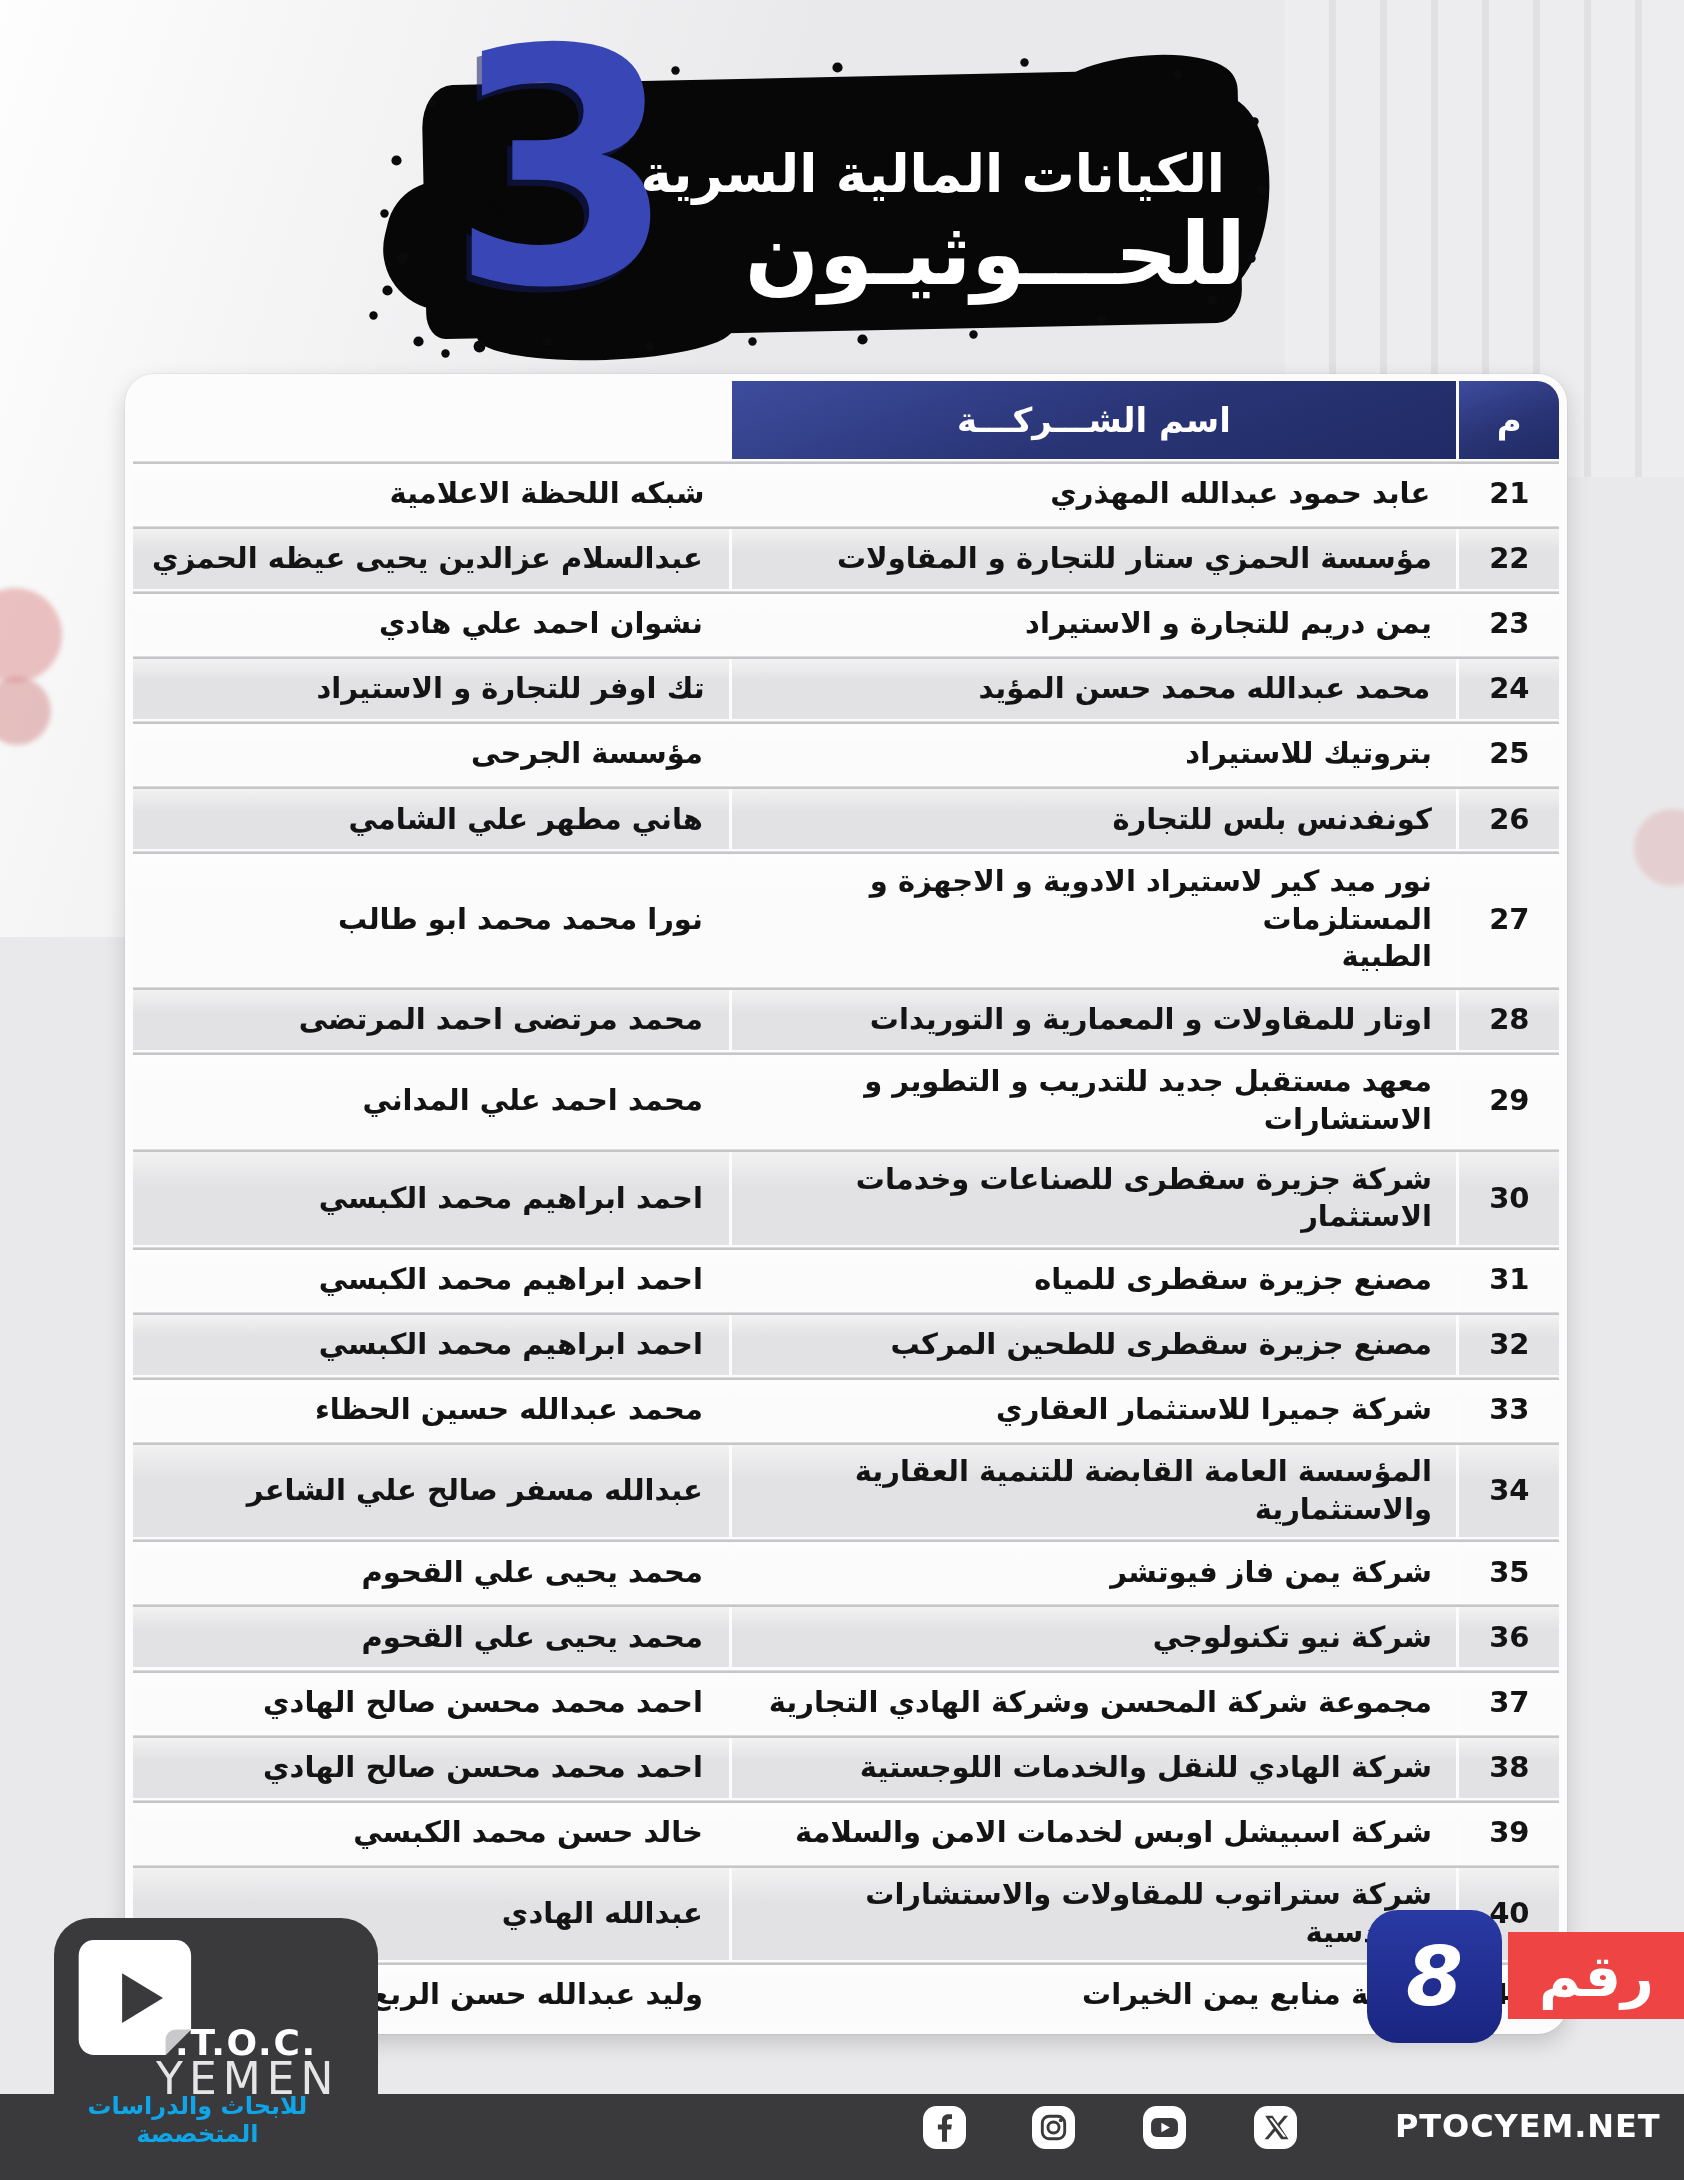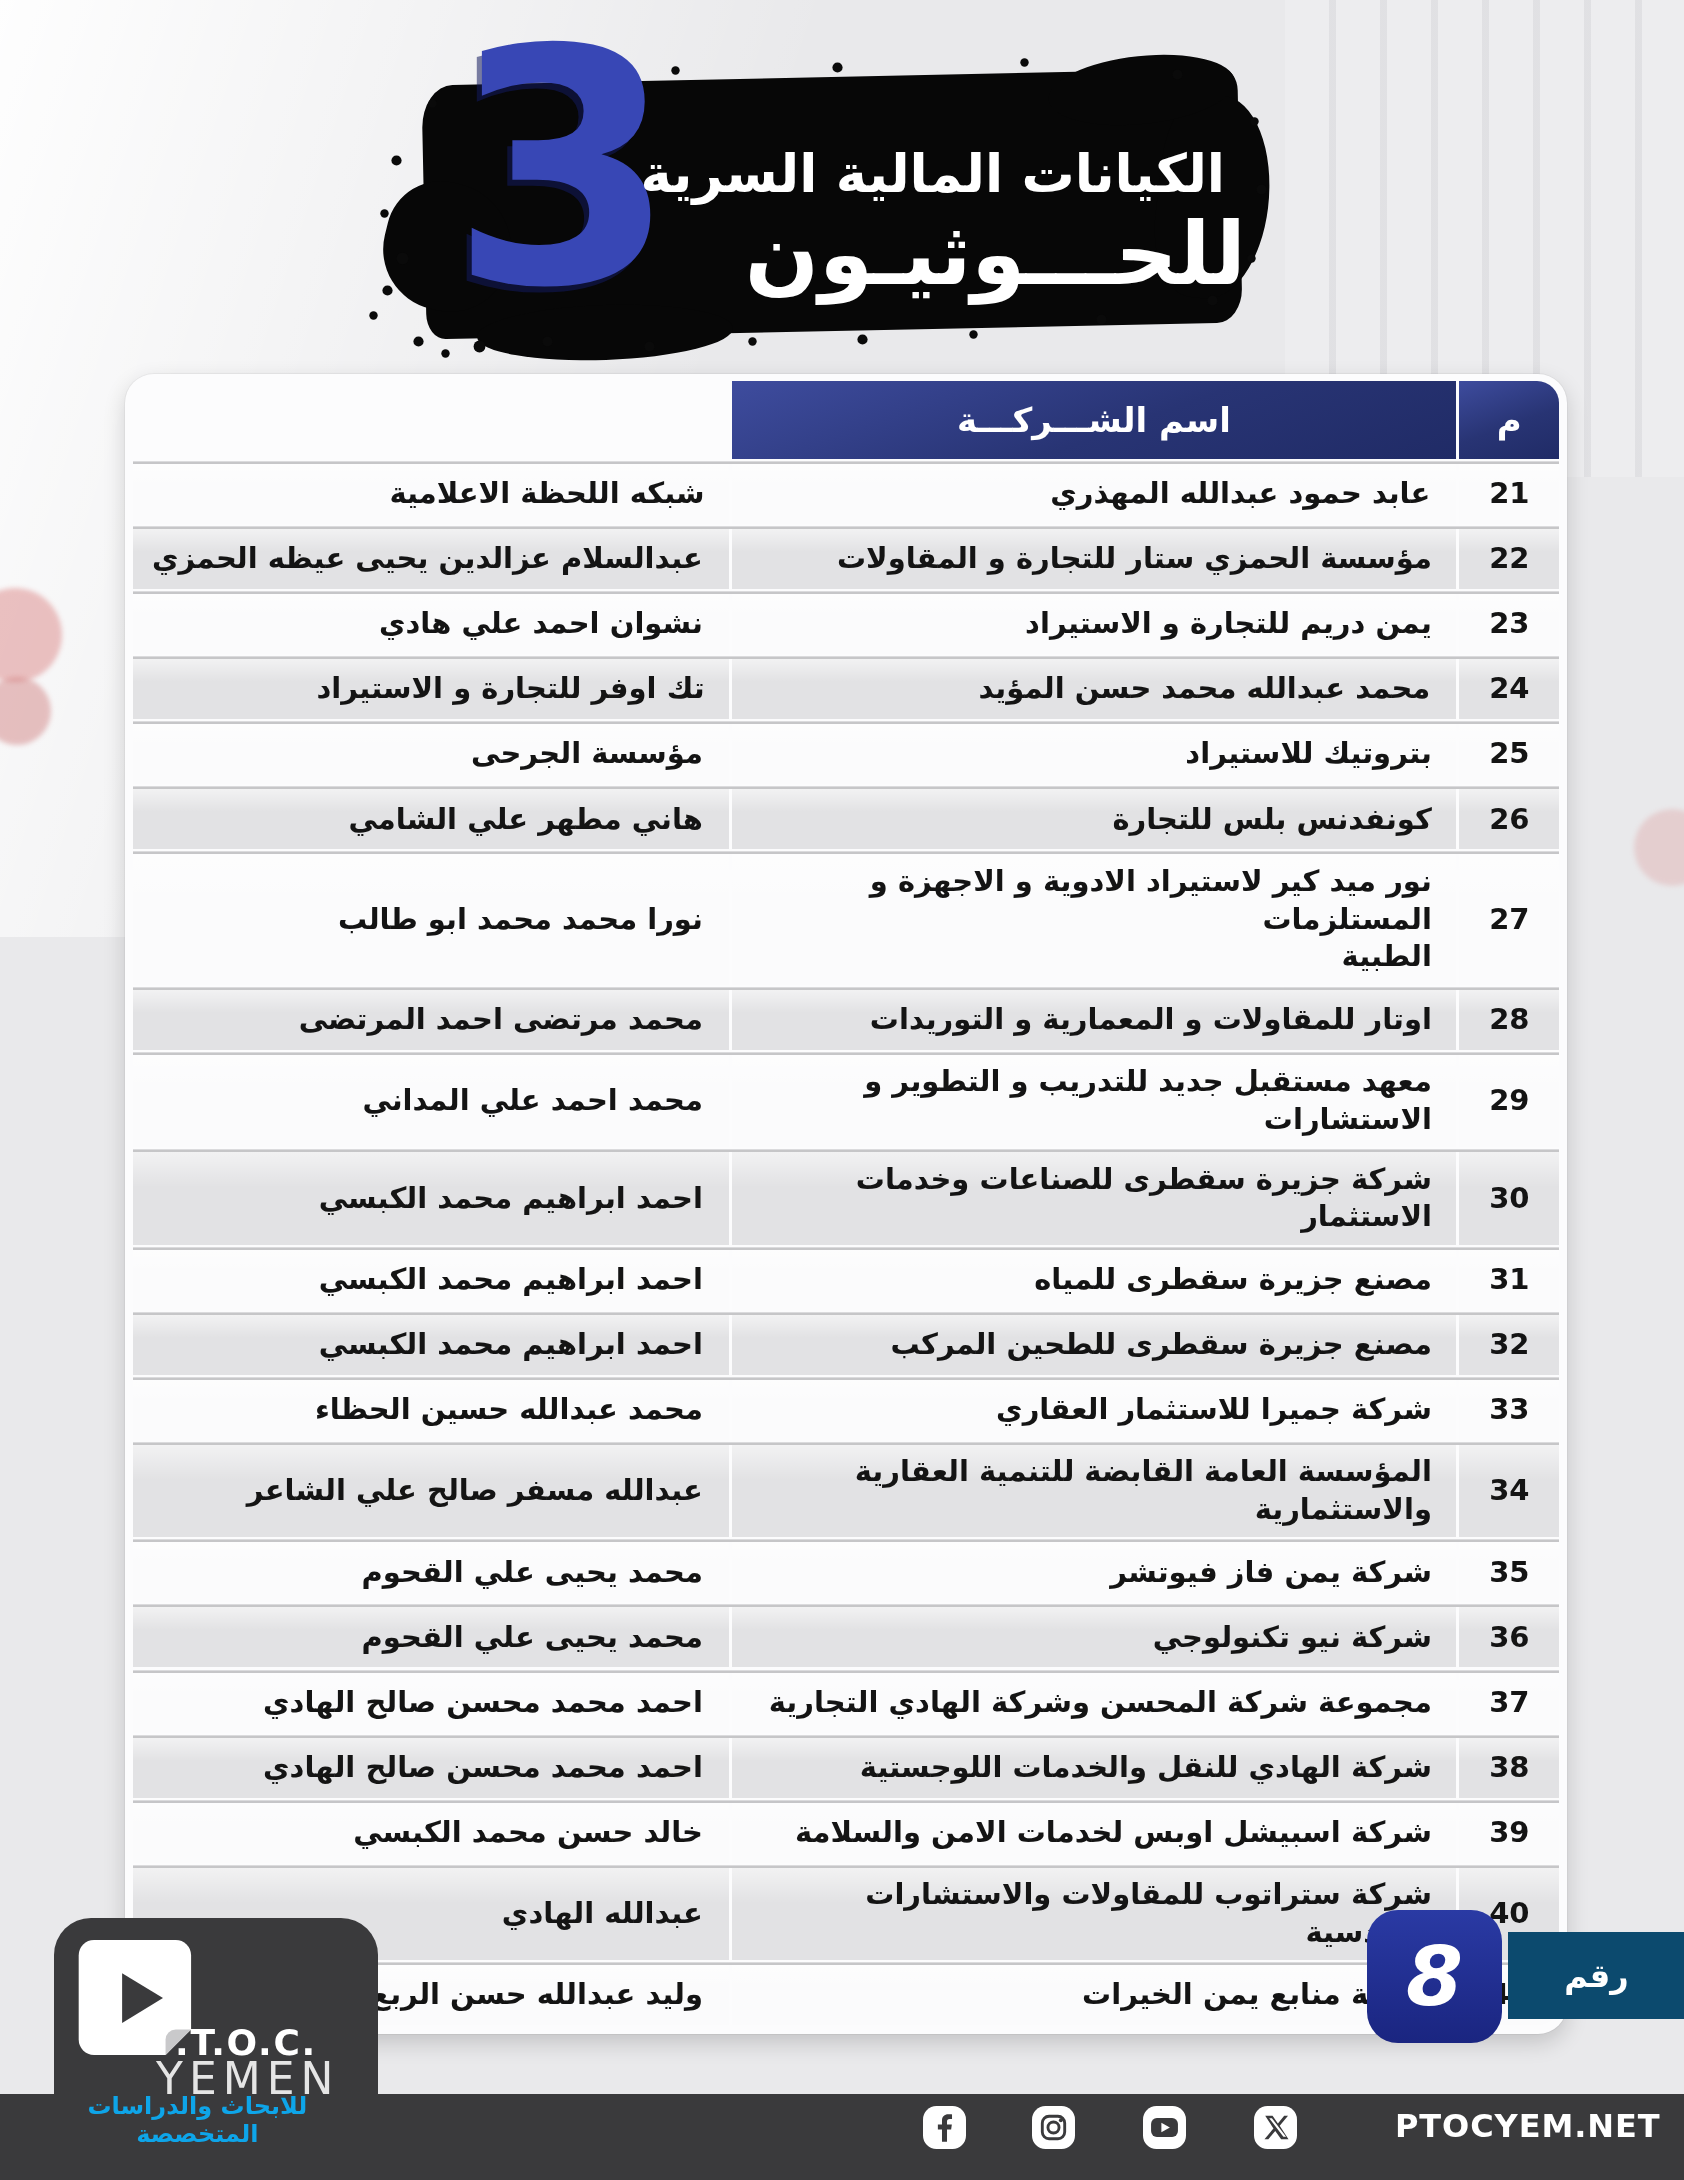--- a/index.html
+++ b/index.html
@@ -67,22 +67,22 @@
 
   
   .bottom-bar{position:absolute;left:0;top:2094px;width:1685px;height:87px;background:#3a3a3c;}
   .logo-box{position:absolute;left:54px;top:1918px;width:324px;height:230px;background:#3a3a3c;
     border-radius:37px 37px 0 0;z-index:2;}
   .logo-icon{position:absolute;left:22px;top:22px;width:128px;height:129px;}
   .logo-toc{position:absolute;left:121px;top:104px;color:#fff;font-size:36px;font-weight:bold;letter-spacing:1.7px;}
   .logo-yemen{position:absolute;left:102px;top:135px;color:#e5e5e5;font-size:44px;font-weight:normal;letter-spacing:6px;}
   .logo-tagline{position:absolute;left:6.8px;top:174px;width:273px;text-align:center;color:#0ea5e9;
     font-size:24px;font-weight:bold;direction:rtl;}
-  .badge-bar{position:absolute;left:1508px;top:1932px;width:177px;height:87px;background:#0c4a6e;
-    display:flex;align-items:center;justify-content:center;color:#fff;font-size:32px;font-weight:bold;direction:rtl;}
+  .badge-bar{position:absolute;left:1508px;top:1932px;width:177px;height:87px;background:#ef4444;
+    display:flex;align-items:center;justify-content:center;color:#fff;font-size:57px;font-weight:bold;direction:rtl;}
   .badge-num{position:absolute;left:1367px;top:1910px;width:135px;height:133px;border-radius:31px;
     background:linear-gradient(180deg,#2a3aa4 0%,#1a2580 100%);display:flex;align-items:center;
     justify-content:center;color:#fff;font-size:82px;font-weight:bold;font-style:italic;z-index:3;}
   .social{position:absolute;top:2106px;width:43px;height:43px;}
   .social.fb{left:923px;} .social.ig{left:1032px;} .social.yt{left:1143px;} .social.x{left:1254px;}
   .website{position:absolute;left:1395px;top:2107px;color:#fff;font-size:32px;font-weight:bold;letter-spacing:0.9px;}
 </style>
 </head>
 <body>
 

